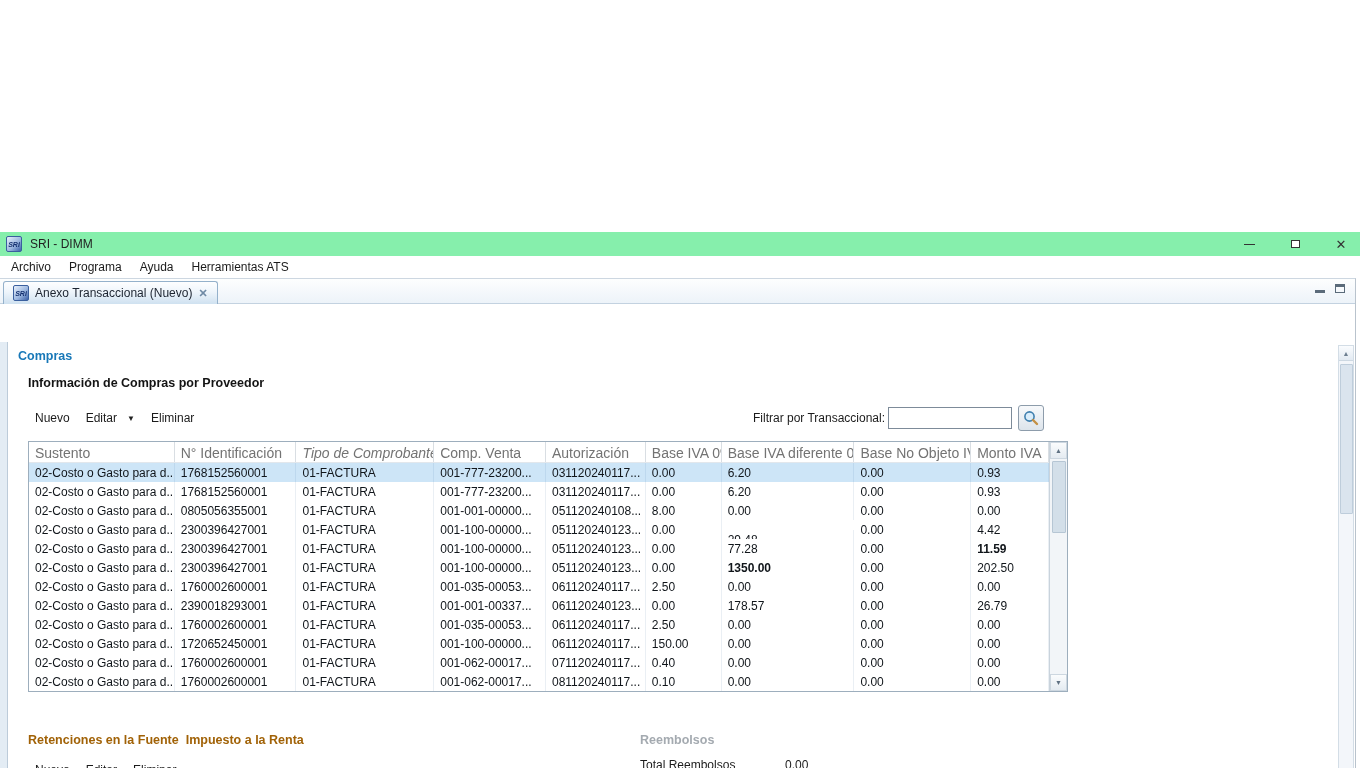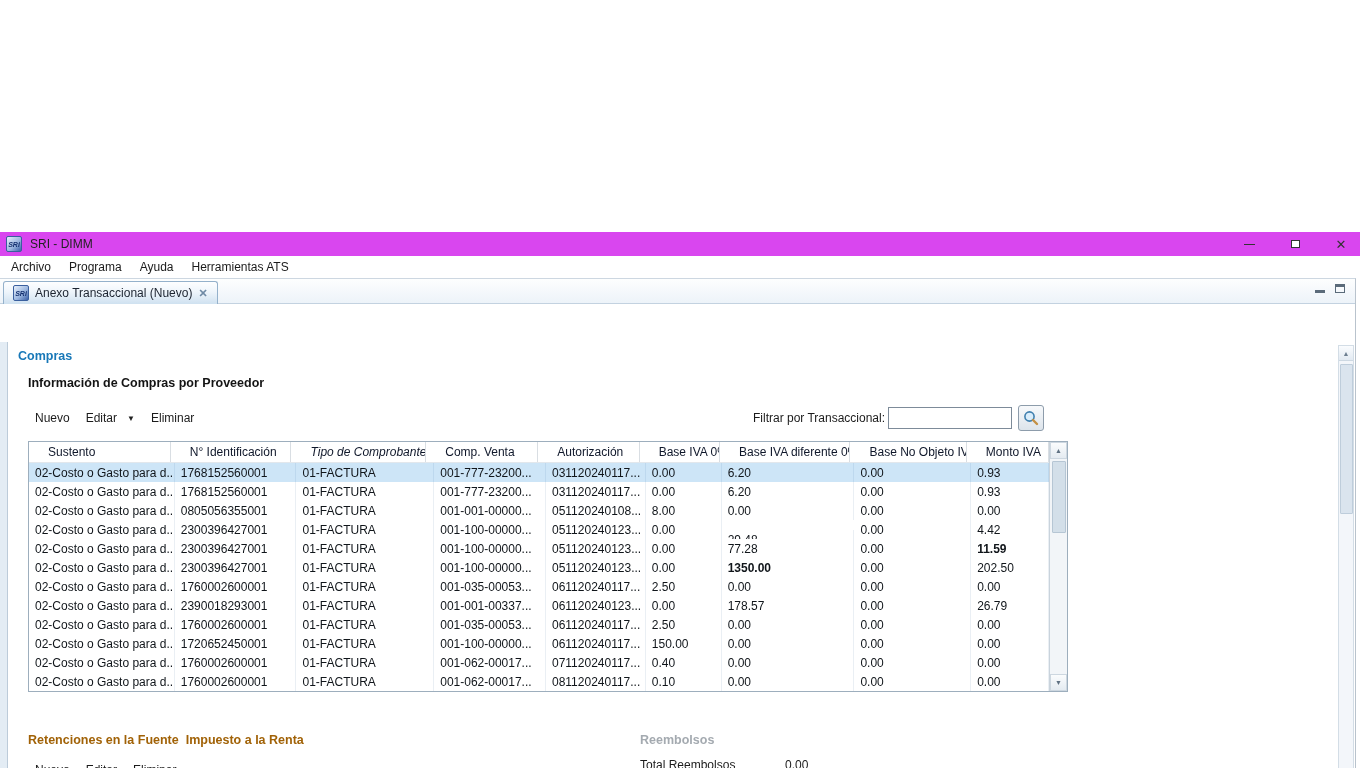--- a/index.html
+++ b/index.html
@@ -1,21 +1,21 @@
 <!DOCTYPE html>
 <html><head>
 <meta charset="utf-8">
 <style>
   * { box-sizing: border-box; margin: 0; padding: 0; }
   html,body { width:1360px; height:768px; overflow:hidden; background:#ffffff;
     font-family:"Liberation Sans", sans-serif; }
   .abs { position:absolute; }
 
   
-  #titlebar { left:0; top:232px; width:1360px; height:24px; background:#d946ef;
+  #titlebar { left:0; top:232px; width:1360px; height:24px; background:#86efac;
     display:flex; align-items:center; padding-left:6px; }
   .sri-logo { width:16px; height:16px; border:1px solid #3a5f9e; border-radius:2px;
     background:linear-gradient(135deg,#e8f0fb 0%,#9db8e0 55%,#3d62a8 100%);
     color:#132f6e; font-size:7px; font-weight:bold; font-style:italic;
     display:flex; align-items:center; justify-content:center; flex:0 0 auto; }
   #win-title { margin-left:8px; font-size:12px; color:#222; }
   .win-controls { position:absolute; right:8px; top:0; height:24px; display:flex; gap:24px; align-items:center; }
   .win-btn { width:22px; height:20px; display:flex; align-items:center; justify-content:center; cursor:default; }
   .glyph-min { width:11px; height:0; border-top:1px solid #333; display:block; }
   .glyph-restore { width:9px; height:8px; border:1px solid #333; position:relative; background:#fff; display:block; }
@@ -73,22 +73,22 @@
     font-size:12px; padding:0 4px; font-family:"Liberation Sans",sans-serif; }
   #search-btn { left:1018px; top:126px; width:26px; height:26px;
     background:linear-gradient(#f7f9fb,#dde4eb); border:1px solid #8d9cab; border-radius:3px;
     display:flex; align-items:center; justify-content:center; }
 
   
   #grid { left:28px; top:162px; width:1040px; height:251px; border:1px solid #9daebd; background:#fff; }
   #grid-inner { position:absolute; left:0; top:0; right:18px; bottom:0; overflow:hidden; }
   .tr { display:flex; height:19px; }
   #thead .tr { height:21px; border-bottom:1px solid #e2e7ec; }
-  .th { font-size:12px; color:#0f172a; padding:3px 0 0 6px; border-right:1px solid #d9dee3;
-    white-space:nowrap; overflow:hidden;margin-left:13px; }
+  .th { font-size:14px; color:#737373; padding:3px 0 0 6px; border-right:1px solid #d9dee3;
+    white-space:nowrap; overflow:hidden; }
   .td { font-size:12px; color:#10151a; padding:3px 0 0 6px; border-right:1px solid #eaeff4;
     white-space:nowrap; overflow:hidden; }
   .tr.sel { background:#cde5f7; }
   .tr.sel .td { border-right-color:#bdd8ee; }
 
   
   #grid-sb { position:absolute; right:0; top:0; width:18px; height:249px; background:#f2f5f8; border-left:1px solid #c9d3dc; }
   .gsb-arrow { width:17px; height:17px; background:linear-gradient(#fbfcfd,#e4ebf1); border:1px solid #cdd7e0;
     display:flex; align-items:center; justify-content:center; font-size:7px; color:#5f7182; }
   #gsb-down { position:absolute; bottom:0; }

